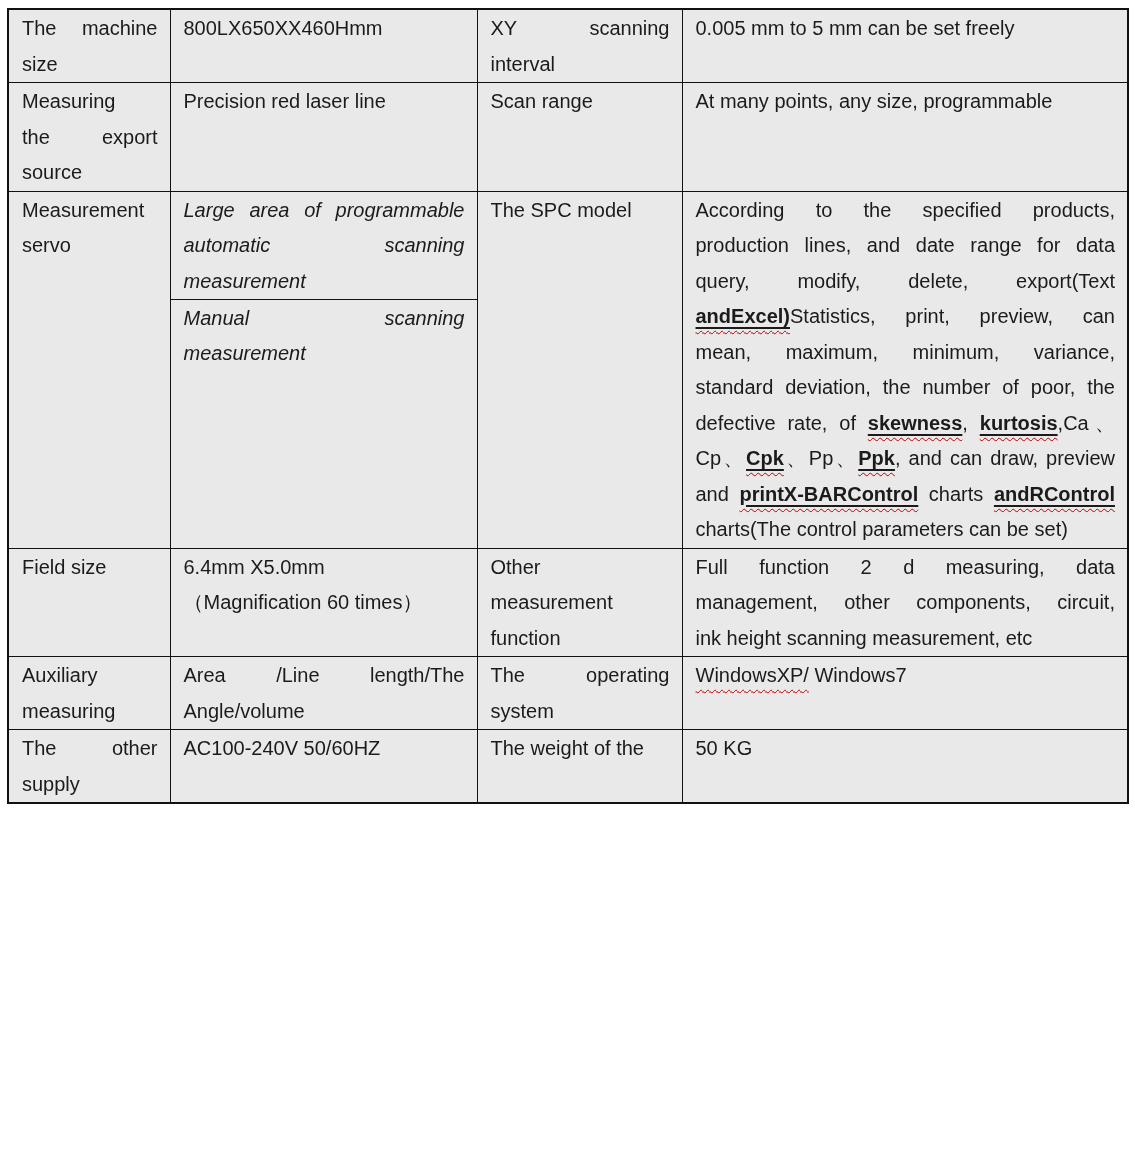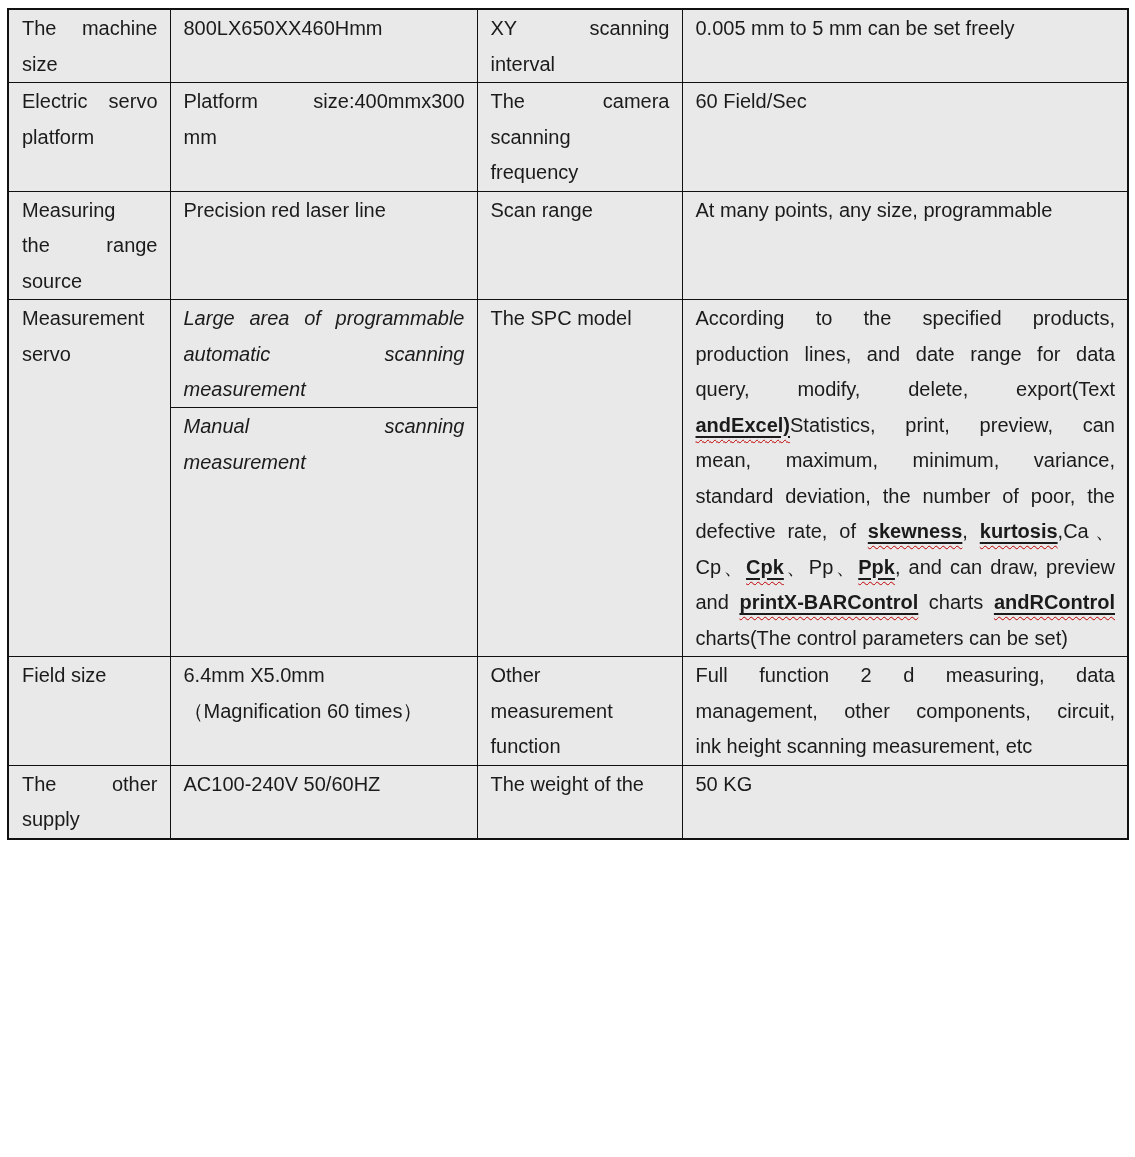--- a/index.html
+++ b/index.html
@@ -64,42 +64,24 @@
             <div class="line">800LX650XX460Hmm</div>
           </td>
         <td>
             <div class="line jl">XY scanning</div>
             <div class="line">interval</div>
           </td>
         <td>
             <div class="line">0.005 mm to 5 mm can be set freely</div>
           </td>
       </tr>
-      <tr class="r2">
-        <td>
-            <div class="line jl">Electric servo</div>
-            <div class="line">platform</div>
-          </td>
-        <td>
-            <div class="line jl">Platform size:400mmx300</div>
-            <div class="line">mm</div>
-          </td>
-        <td>
-            <div class="line jl">The camera</div>
-            <div class="line jl">scanning</div>
-            <div class="line">frequency</div>
-          </td>
-        <td>
-            <div class="line">60 Field/Sec</div>
-          </td>
-      </tr>
       <tr class="r4">
         <td>
             <div class="line jl">Measuring</div>
-            <div class="line jl">the range</div>
+            <div class="line jl">the export</div>
             <div class="line">source</div>
           </td>
         <td>
             <div class="line">Precision red laser line</div>
           </td>
         <td>
             <div class="line">Scan range</div>
           </td>
         <td>
             <div class="line">At many points, any size, programmable</div>
@@ -149,20 +131,37 @@
             <div class="line jl">Other</div>
             <div class="line jl">measurement</div>
             <div class="line">function</div>
           </td>
         <td>
             <div class="line jl">Full function 2 d measuring, data</div>
             <div class="line jl">management, other components, circuit,</div>
             <div class="line">ink height scanning measurement, etc</div>
           </td>
       </tr>
+      <tr class="r9">
+        <td>
+            <div class="line jl">Auxiliary</div>
+            <div class="line">measuring</div>
+          </td>
+        <td>
+            <div class="line jl">Area /Line length/The</div>
+            <div class="line">Angle/volume</div>
+          </td>
+        <td>
+            <div class="line jl">The operating</div>
+            <div class="line">system</div>
+          </td>
+        <td>
+            <div class="line"><span class="sq">WindowsXP/</span> Windows7</div>
+          </td>
+      </tr>
       <tr class="r10">
         <td>
             <div class="line jl">The other</div>
             <div class="line">supply</div>
           </td>
         <td>
             <div class="line">AC100-240V 50/60HZ</div>
           </td>
         <td>
             <div class="line">The weight of the</div>

